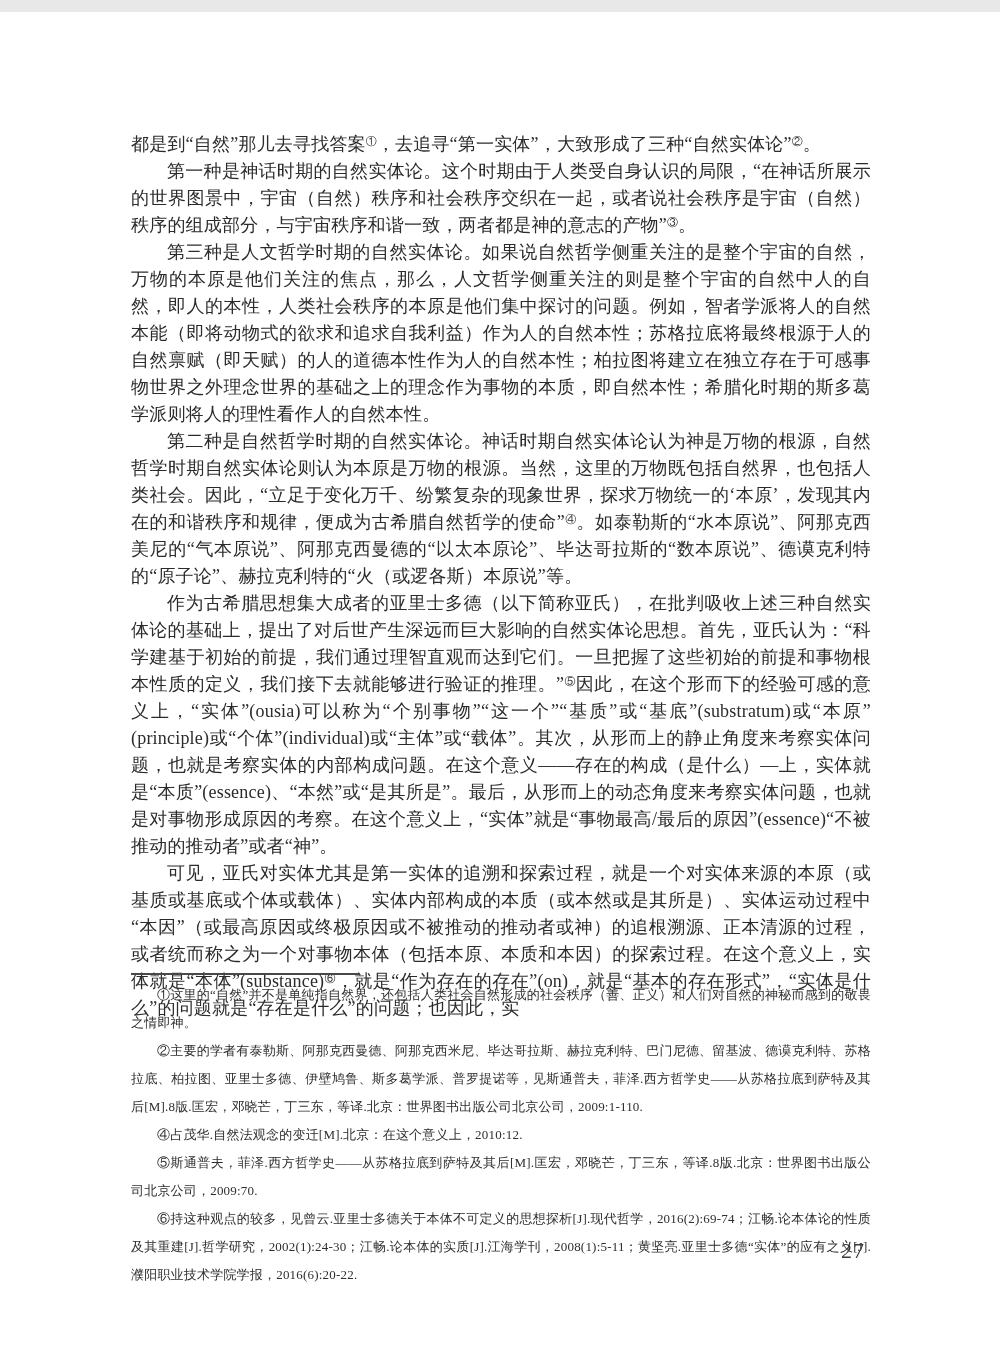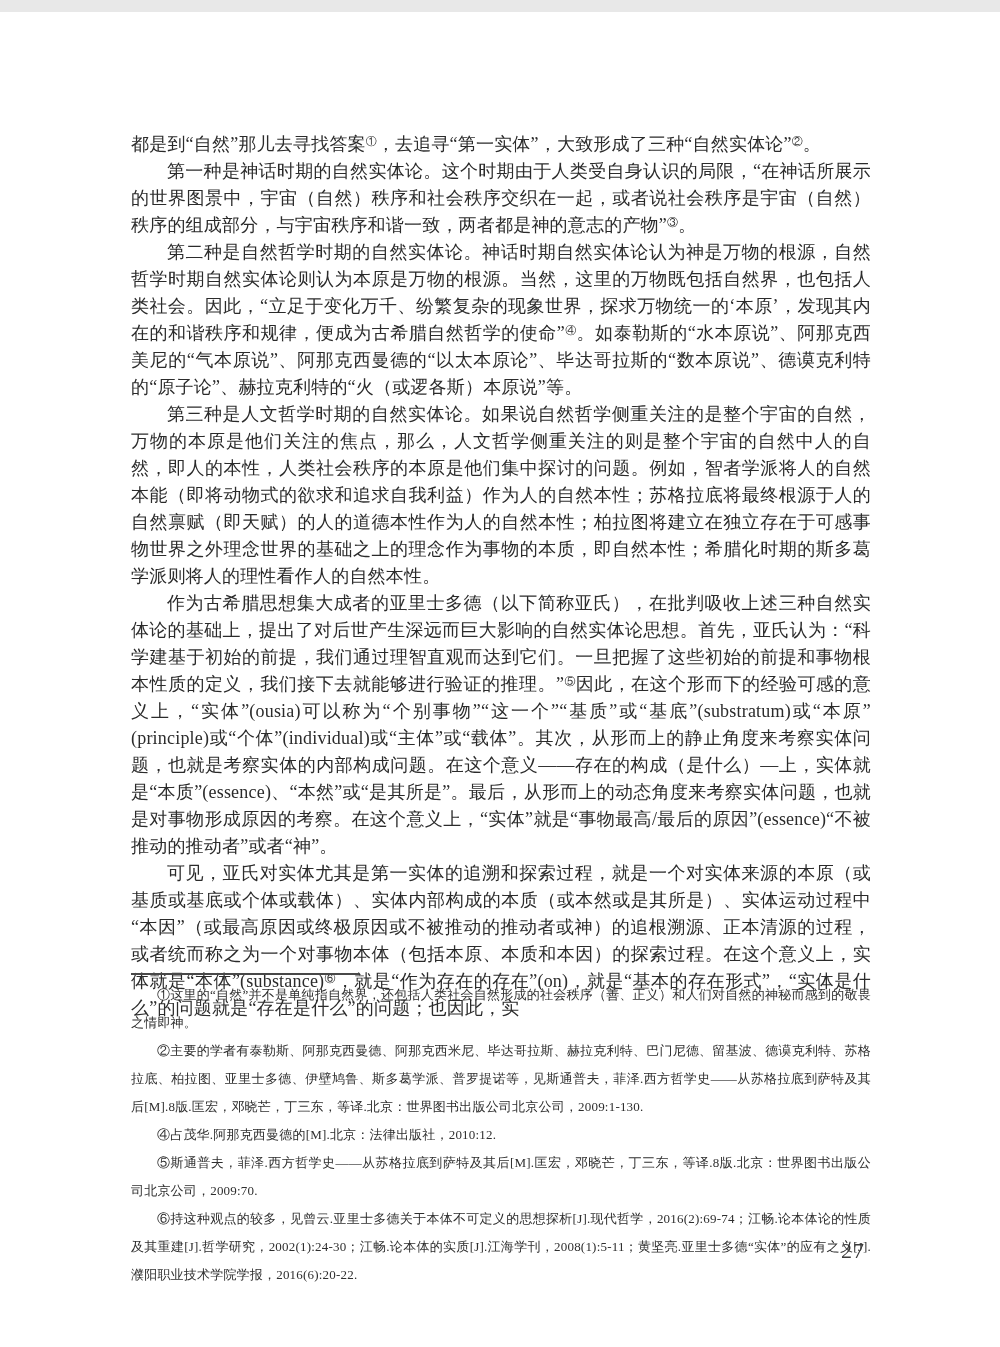--- a/index.html
+++ b/index.html
@@ -72,31 +72,31 @@
   }
 </style>
 </head>
 <body>
 
 <div class="page">
 
   <main class="content">
     <p class="body-para">都是到“自然”那儿去寻找答案<sup class="fn-ref">①</sup>，去追寻“第一实体”，大致形成了三种“自然实体论”<sup class="fn-ref">②</sup>。</p>
     <p class="body-para indent">第一种是神话时期的自然实体论。这个时期由于人类受自身认识的局限，“在神话所展示的世界图景中，宇宙（自然）秩序和社会秩序交织在一起，或者说社会秩序是宇宙（自然）秩序的组成部分，与宇宙秩序和谐一致，两者都是神的意志的产物”<sup class="fn-ref">③</sup>。</p>
+    <p class="body-para indent">第三种是人文哲学时期的自然实体论。如果说自然哲学侧重关注的是整个宇宙的自然，万物的本原是他们关注的焦点，那么，人文哲学侧重关注的则是整个宇宙的自然中人的自然，即人的本性，人类社会秩序的本原是他们集中探讨的问题。例如，智者学派将人的自然本能（即将动物式的欲求和追求自我利益）作为人的自然本性；苏格拉底将最终根源于人的自然禀赋（即天赋）的人的道德本性作为人的自然本性；柏拉图将建立在独立存在于可感事物世界之外理念世界的基础之上的理念作为事物的本质，即自然本性；希腊化时期的斯多葛学派则将人的理性看作人的自然本性。</p>
     <p class="body-para indent">第二种是自然哲学时期的自然实体论。神话时期自然实体论认为神是万物的根源，自然哲学时期自然实体论则认为本原是万物的根源。当然，这里的万物既包括自然界，也包括人类社会。因此，“立足于变化万千、纷繁复杂的现象世界，探求万物统一的‘本原’，发现其内在的和谐秩序和规律，便成为古希腊自然哲学的使命”<sup class="fn-ref">④</sup>。如泰勒斯的“水本原说”、阿那克西美尼的“气本原说”、阿那克西曼德的“以太本原论”、毕达哥拉斯的“数本原说”、德谟克利特的“原子论”、赫拉克利特的“火（或逻各斯）本原说”等。</p>
-    <p class="body-para indent">第三种是人文哲学时期的自然实体论。如果说自然哲学侧重关注的是整个宇宙的自然，万物的本原是他们关注的焦点，那么，人文哲学侧重关注的则是整个宇宙的自然中人的自然，即人的本性，人类社会秩序的本原是他们集中探讨的问题。例如，智者学派将人的自然本能（即将动物式的欲求和追求自我利益）作为人的自然本性；苏格拉底将最终根源于人的自然禀赋（即天赋）的人的道德本性作为人的自然本性；柏拉图将建立在独立存在于可感事物世界之外理念世界的基础之上的理念作为事物的本质，即自然本性；希腊化时期的斯多葛学派则将人的理性看作人的自然本性。</p>
     <p class="body-para indent">作为古希腊思想集大成者的亚里士多德（以下简称亚氏），在批判吸收上述三种自然实体论的基础上，提出了对后世产生深远而巨大影响的自然实体论思想。首先，亚氏认为：“科学建基于初始的前提，我们通过理智直观而达到它们。一旦把握了这些初始的前提和事物根本性质的定义，我们接下去就能够进行验证的推理。”<sup class="fn-ref">⑤</sup>因此，在这个形而下的经验可感的意义上，“实体”(ousia)可以称为“个别事物”“这一个”“基质”或“基底”(substratum)或“本原”(principle)或“个体”(individual)或“主体”或“载体”。其次，从形而上的静止角度来考察实体问题，也就是考察实体的内部构成问题。在这个意义——存在的构成（是什么）—上，实体就是“本质”(essence)、“本然”或“是其所是”。最后，从形而上的动态角度来考察实体问题，也就是对事物形成原因的考察。在这个意义上，“实体”就是“事物最高/最后的原因”(essence)“不被推动的推动者”或者“神”。</p>
     <p class="body-para indent">可见，亚氏对实体尤其是第一实体的追溯和探索过程，就是一个对实体来源的本原（或基质或基底或个体或载体）、实体内部构成的本质（或本然或是其所是）、实体运动过程中“本因”（或最高原因或终极原因或不被推动的推动者或神）的追根溯源、正本清源的过程，或者统而称之为一个对事物本体（包括本原、本质和本因）的探索过程。在这个意义上，实体就是“本体”(substance)<sup class="fn-ref">⑥</sup>，就是“作为存在的存在”(on)，就是“基本的存在形式”，“实体是什么”的问题就是“存在是什么”的问题；也因此，实</p>
   </main>
 
   <div class="footnote-divider"></div>
 
   <section class="footnotes">
     <p class="footnote">①这里的“自然”并不是单纯指自然界，还包括人类社会自然形成的社会秩序（善、正义）和人们对自然的神秘而感到的敬畏之情即神。</p>
-    <p class="footnote">②主要的学者有泰勒斯、阿那克西曼德、阿那克西米尼、毕达哥拉斯、赫拉克利特、巴门尼德、留基波、德谟克利特、苏格拉底、柏拉图、亚里士多德、伊壁鸠鲁、斯多葛学派、普罗提诺等，见斯通普夫，菲泽.西方哲学史——从苏格拉底到萨特及其后[M].8版.匡宏，邓晓芒，丁三东，等译.北京：世界图书出版公司北京公司，2009:1-130.</p>
-    <p class="footnote">④占茂华.阿那克西曼德的[M].北京：法律出版社，2010:12.</p>
+    <p class="footnote">②主要的学者有泰勒斯、阿那克西曼德、阿那克西米尼、毕达哥拉斯、赫拉克利特、巴门尼德、留基波、德谟克利特、苏格拉底、柏拉图、亚里士多德、伊壁鸠鲁、斯多葛学派、普罗提诺等，见斯通普夫，菲泽.西方哲学史——从苏格拉底到萨特及其后[M].8版.匡宏，邓晓芒，丁三东，等译.北京：世界图书出版公司北京公司，2009:1-110.</p>
+    <p class="footnote">④占茂华.自然法观念的变迁[M].北京：在这个意义上，2010:12.</p>
     <p class="footnote">⑤斯通普夫，菲泽.西方哲学史——从苏格拉底到萨特及其后[M].匡宏，邓晓芒，丁三东，等译.8版.北京：世界图书出版公司北京公司，2009:70.</p>
     <p class="footnote">⑥持这种观点的较多，见曾云.亚里士多德关于本体不可定义的思想探析[J].现代哲学，2016(2):69-74；江畅.论本体论的性质及其重建[J].哲学研究，2002(1):24-30；江畅.论本体的实质[J].江海学刊，2008(1):5-11；黄坚亮.亚里士多德“实体”的应有之义[J].濮阳职业技术学院学报，2016(6):20-22.</p>
   </section>
 
   <div class="page-number">27</div>
 
 </div>
 
 </body></html>

